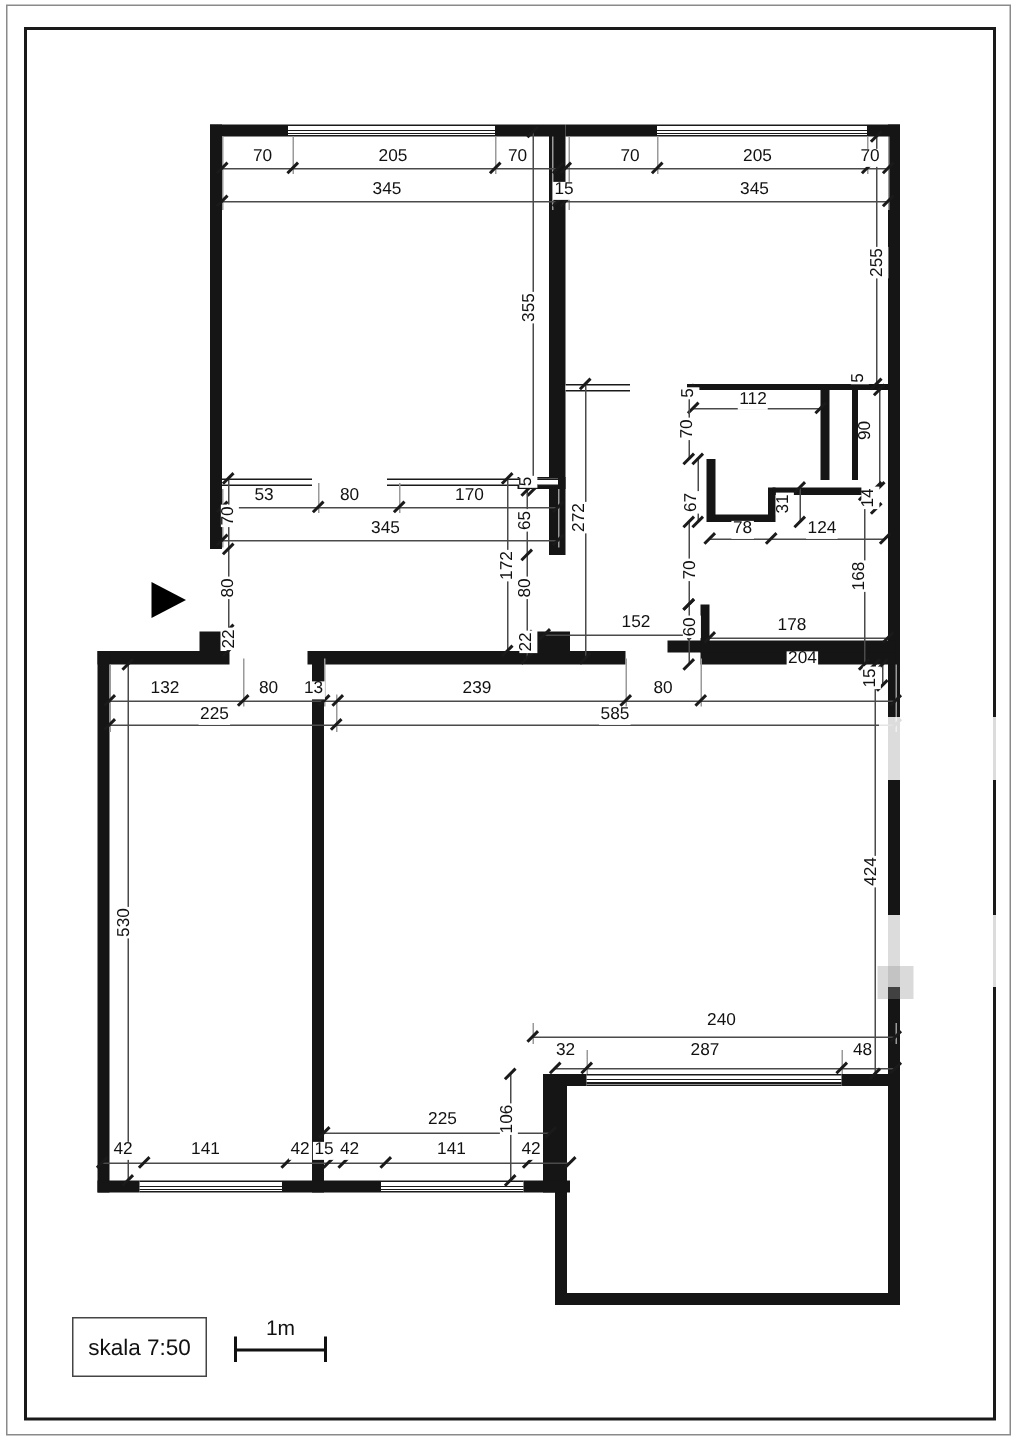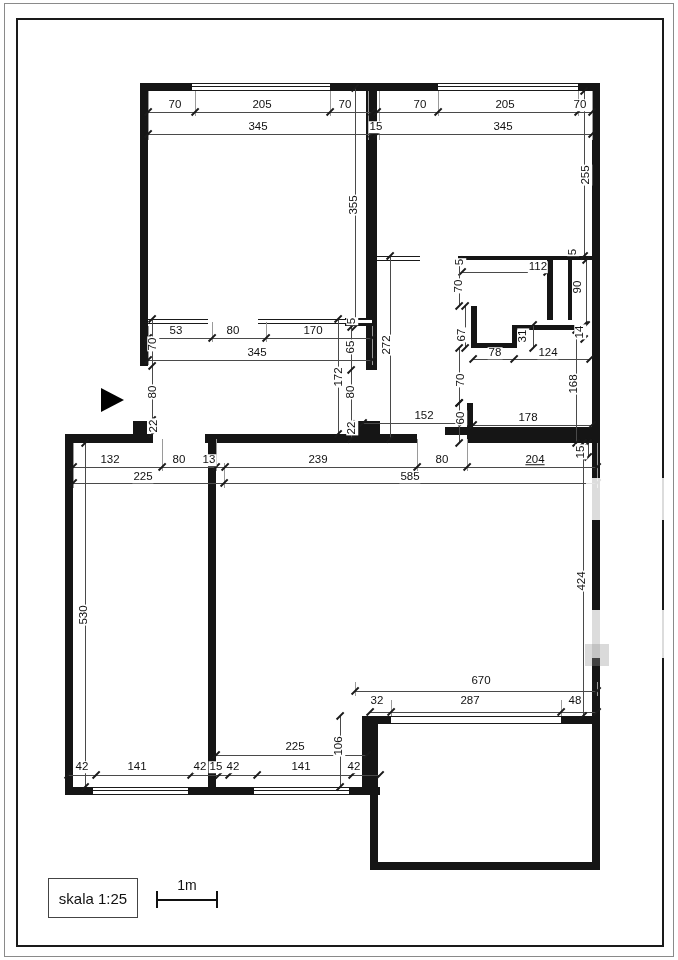--- a/index.html
+++ b/index.html
@@ -233,38 +233,38 @@
       <div class="tick" style="left: 335px; top: 786px;"></div>
       <div class="dimlabel" style="left: 175px; top: 105px; transform: translate(-50%, -50%);">70</div>
       <div class="dimlabel" style="left: 262px; top: 105px; transform: translate(-50%, -50%);">205</div>
       <div class="dimlabel" style="left: 345px; top: 105px; transform: translate(-50%, -50%);">70</div>
       <div class="dimlabel" style="left: 258px; top: 127px; transform: translate(-50%, -50%);">345</div>
       <div class="dimlabel" style="left: 376px; top: 127px; transform: translate(-50%, -50%);">15</div>
       <div class="dimlabel" style="left: 420px; top: 105px; transform: translate(-50%, -50%);">70</div>
       <div class="dimlabel" style="left: 505px; top: 105px; transform: translate(-50%, -50%);">205</div>
       <div class="dimlabel" style="left: 580px; top: 105px; transform: translate(-50%, -50%);">70</div>
       <div class="dimlabel" style="left: 503px; top: 127px; transform: translate(-50%, -50%);">345</div>
-      <div class="dimlabel" style="left: 538px; top: 267px; transform: translate(-50%, -50%);">112</div>
+      <div class="dimlabel" style="left: 502px; top: 267px; transform: translate(-50%, -50%);">112</div>
       <div class="dimlabel" style="left: 176px; top: 331px; transform: translate(-50%, -50%);">53</div>
       <div class="dimlabel" style="left: 233px; top: 331px; transform: translate(-50%, -50%);">80</div>
       <div class="dimlabel" style="left: 313px; top: 331px; transform: translate(-50%, -50%);">170</div>
       <div class="dimlabel" style="left: 257px; top: 353px; transform: translate(-50%, -50%);">345</div>
       <div class="dimlabel" style="left: 495px; top: 353px; transform: translate(-50%, -50%);">78</div>
       <div class="dimlabel" style="left: 548px; top: 353px; transform: translate(-50%, -50%);">124</div>
       <div class="dimlabel" style="left: 424px; top: 416px; transform: translate(-50%, -50%);">152</div>
       <div class="dimlabel" style="left: 528px; top: 418px; transform: translate(-50%, -50%);">178</div>
       <div class="dimlabel" style="left: 110px; top: 460px; transform: translate(-50%, -50%);">132</div>
       <div class="dimlabel" style="left: 179px; top: 460px; transform: translate(-50%, -50%);">80</div>
       <div class="dimlabel" style="left: 209px; top: 460px; transform: translate(-50%, -50%);">13</div>
       <div class="dimlabel" style="left: 318px; top: 460px; transform: translate(-50%, -50%);">239</div>
       <div class="dimlabel" style="left: 442px; top: 460px; transform: translate(-50%, -50%);">80</div>
-      <div class="dimlabel" style="left: 535px; top: 460px; transform: translate(-50%, -50%); text-decoration: underline;">204</div>
+      <div class="dimlabel" style="left: 535px; top: 440px; transform: translate(-50%, -50%);">204</div>
       <div class="dimlabel" style="left: 143px; top: 477px; transform: translate(-50%, -50%);">225</div>
       <div class="dimlabel" style="left: 410px; top: 477px; transform: translate(-50%, -50%);">585</div>
-      <div class="dimlabel" style="left: 481px; top: 681px; transform: translate(-50%, -50%);">670</div>
+      <div class="dimlabel" style="left: 481px; top: 681px; transform: translate(-50%, -50%);">240</div>
       <div class="dimlabel" style="left: 377px; top: 701px; transform: translate(-50%, -50%);">32</div>
       <div class="dimlabel" style="left: 470px; top: 701px; transform: translate(-50%, -50%);">287</div>
       <div class="dimlabel" style="left: 575px; top: 701px; transform: translate(-50%, -50%);">48</div>
       <div class="dimlabel" style="left: 295px; top: 747px; transform: translate(-50%, -50%);">225</div>
       <div class="dimlabel" style="left: 82px; top: 767px; transform: translate(-50%, -50%);">42</div>
       <div class="dimlabel" style="left: 137px; top: 767px; transform: translate(-50%, -50%);">141</div>
       <div class="dimlabel" style="left: 200px; top: 767px; transform: translate(-50%, -50%);">42</div>
       <div class="dimlabel" style="left: 216px; top: 767px; transform: translate(-50%, -50%);">15</div>
       <div class="dimlabel" style="left: 233px; top: 767px; transform: translate(-50%, -50%);">42</div>
       <div class="dimlabel" style="left: 301px; top: 767px; transform: translate(-50%, -50%);">141</div>
@@ -296,19 +296,19 @@
       <div class="dimlabel" style="left: 339px; top: 746px; transform: translate(-50%, -50%) rotate(-90deg);">106</div>
     </div>
 
   <div class="arrow" style="left:101px;top:388px;"></div>
 
   <div class="wm" style="left:586px;top:478px;width:86px;height:42px;"></div>
   <div class="wm" style="left:586px;top:610px;width:86px;height:48px;"></div>
   <div class="wm-grey" style="left:585px;top:644px;width:24px;height:22px;"></div>
 
   <div id="scale-box">
-    <span>skala 1:25</span>
+    <span>skala 7:50</span>
   </div>
   <div id="scale-bar"></div>
   <div class="scale-tick" style="left:156px;top:891px;"></div>
   <div class="scale-tick" style="left:216px;top:891px;"></div>
   <div id="scale-bar-label">1m</div>
 </div>
 
 </body></html>

